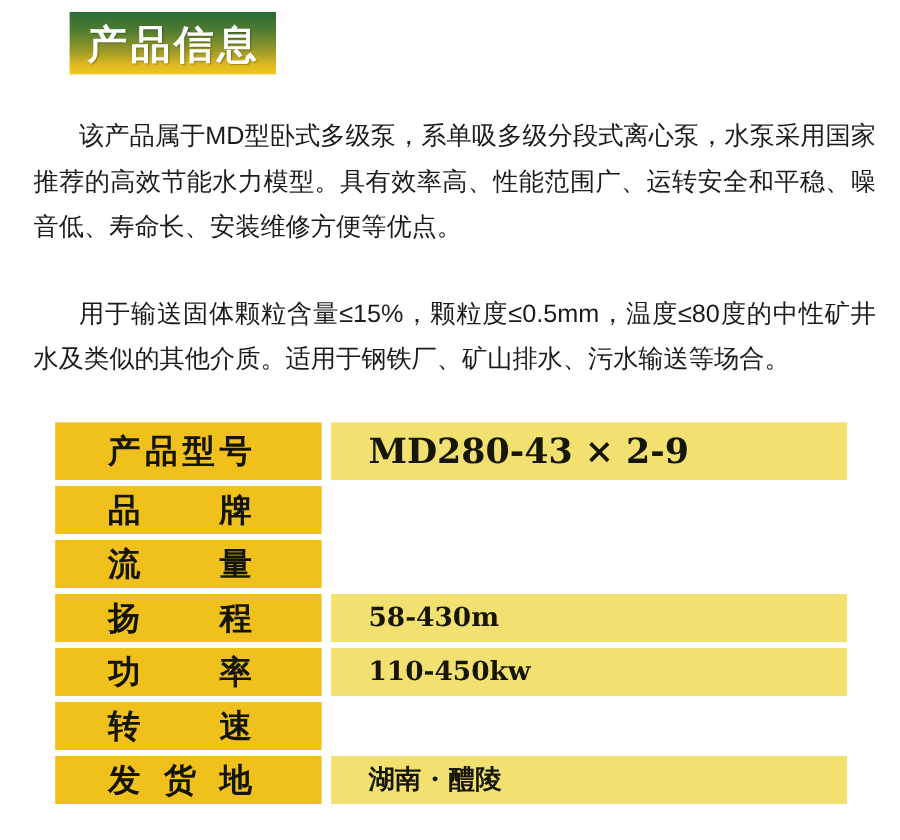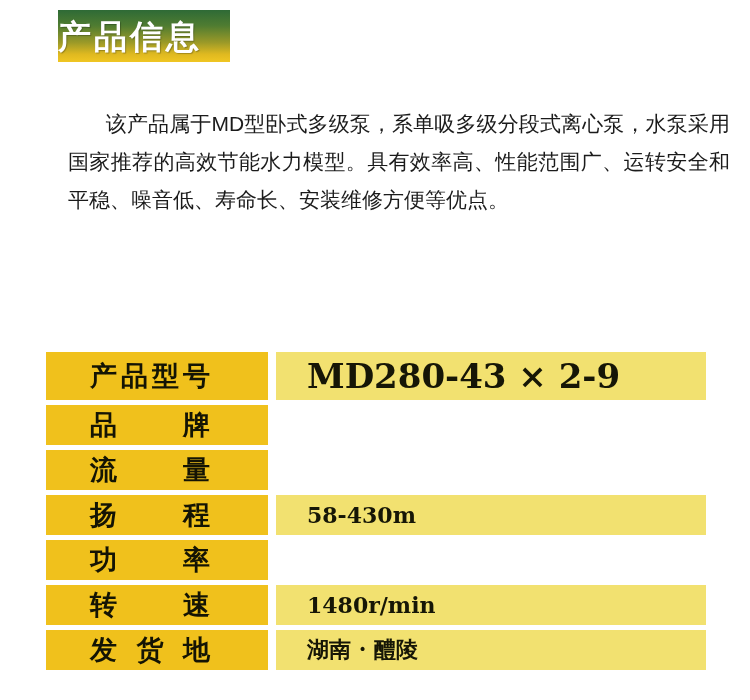--- a/index.html
+++ b/index.html
@@ -10,29 +10,29 @@
     overflow:hidden;
     font-family:"Liberation Sans","DejaVu Sans",sans-serif;
     color:#1b1b1b;
   }
   
   .badge{
     position:absolute;left:58px;top:10px;
     width:172px;height:52px;
     background:linear-gradient(180deg,#2e6a36 0%,#4f7c31 30%,#9a9928 62%,#dfb920 85%,#f0c623 100%);
     display:flex;align-items:center;
-    box-sizing:border-box;
+    padding-left:15px;box-sizing:border-box;
   }
   .badge .badge-text{
     color:#ffffff;font-size:33px;font-weight:bold;
     letter-spacing:3px;line-height:1;
     text-shadow:1px 1px 1px rgba(0,0,0,0.25);
   }
   
-  .intro{position:absolute;top:105px;left:0;right:0;margin-left:40px;}
+  .intro{position:absolute;top:95px;left:0;right:0;}
   .intro p{
     margin:0 20px 0 28px;
     font-size:21px;line-height:38px;
     text-indent:1.8em;
     color:#1b1b1b;
     text-align:justify;
   }
   .intro p + p{margin-top:34px;}
   
   .spec-table{
@@ -52,37 +52,38 @@
     font-size:27px;font-weight:bold;color:#141404;
     line-height:1;
   }
   .value-cell{
     flex:1;background:#f2e170;
     display:flex;align-items:center;
     padding-left:31px;box-sizing:border-box;
     font-family:"DejaVu Serif","Liberation Serif",serif;
     font-weight:bold;font-size:22px;color:#161606;
   }
-  .spec-row.first .value-cell{font-size:34px;}
+  .spec-row.first .value-cell{font-size:29px;}
   .value-sup{
     font-size:14px;position:relative;top:-9px;margin-left:1px;
     font-family:"DejaVu Sans","Liberation Sans",sans-serif;
   }
 </style>
 </head>
 <body>
 
 <div class="page">
 
   <div class="badge">
     <span class="badge-text">产品信息</span>
   </div>
 
   <div class="intro">
     <p>该产品属于MD型卧式多级泵，系单吸多级分段式离心泵，水泵采用国家推荐的高效节能水力模型。具有效率高、性能范围广、运转安全和平稳、噪音低、寿命长、安装维修方便等优点。</p>
+    <p>用于输送固体颗粒含量≤15%，颗粒度≤0.5mm，温度≤80度的中性矿井水及类似的其他介质。适用于钢铁厂、矿山排水、污水输送等场合。</p>
   </div>
 
   <div class="spec-table">
 
     <div class="spec-row first">
       <div class="label-cell">
         <span class="label-spread">
             <span>产</span>
             <span>品</span>
             <span>型</span>
@@ -124,31 +125,31 @@
       </div>
     </div>
 
     <div class="spec-row">
       <div class="label-cell">
         <span class="label-spread">
             <span>功</span>
             <span>率</span>
           </span>
       </div>
+      <div class="value-cell">
+        <span>110-450kw</span>
+      </div>
     </div>
 
     <div class="spec-row">
       <div class="label-cell">
         <span class="label-spread">
             <span>转</span>
             <span>速</span>
           </span>
-      </div>
-      <div class="value-cell">
-        <span>1480r/min</span>
       </div>
     </div>
 
     <div class="spec-row">
       <div class="label-cell">
         <span class="label-spread">
             <span>发</span>
             <span>货</span>
             <span>地</span>
           </span>

